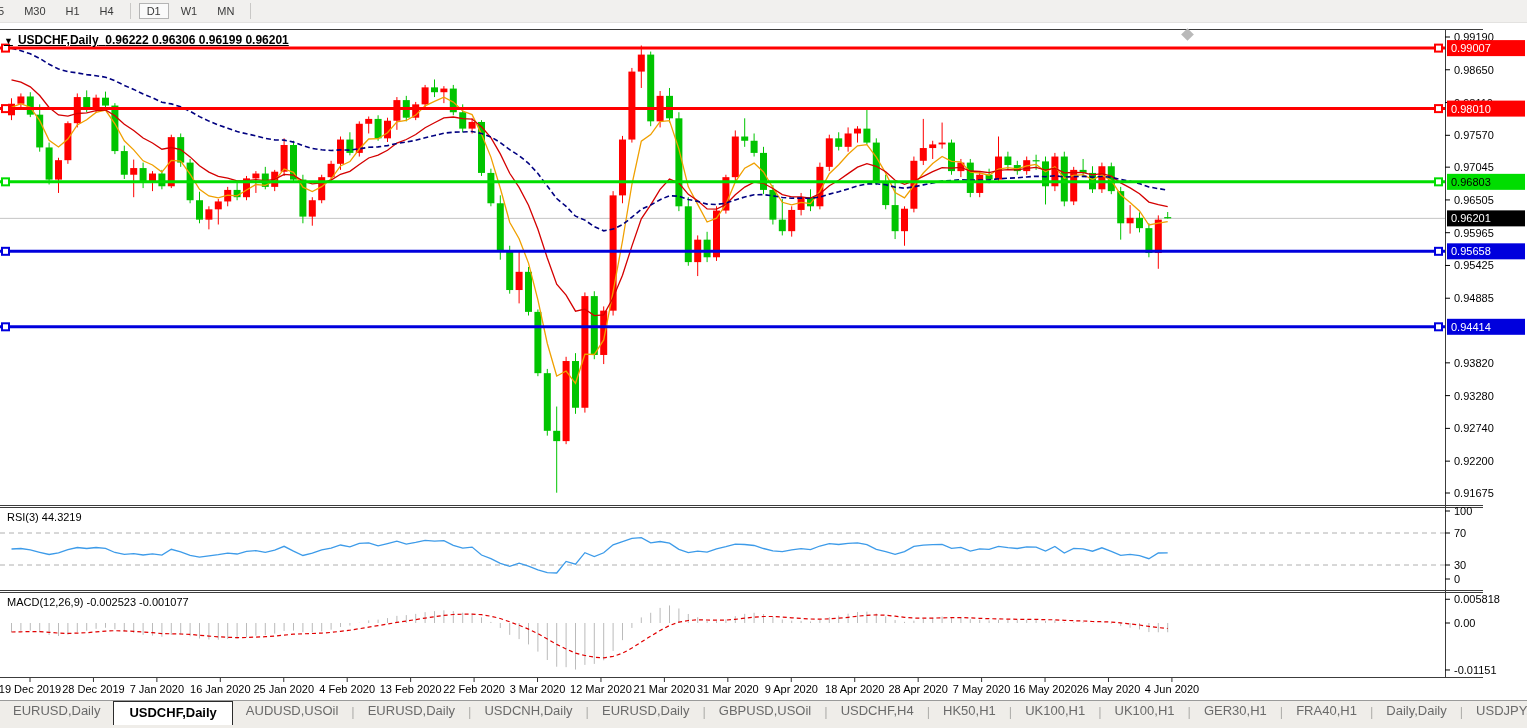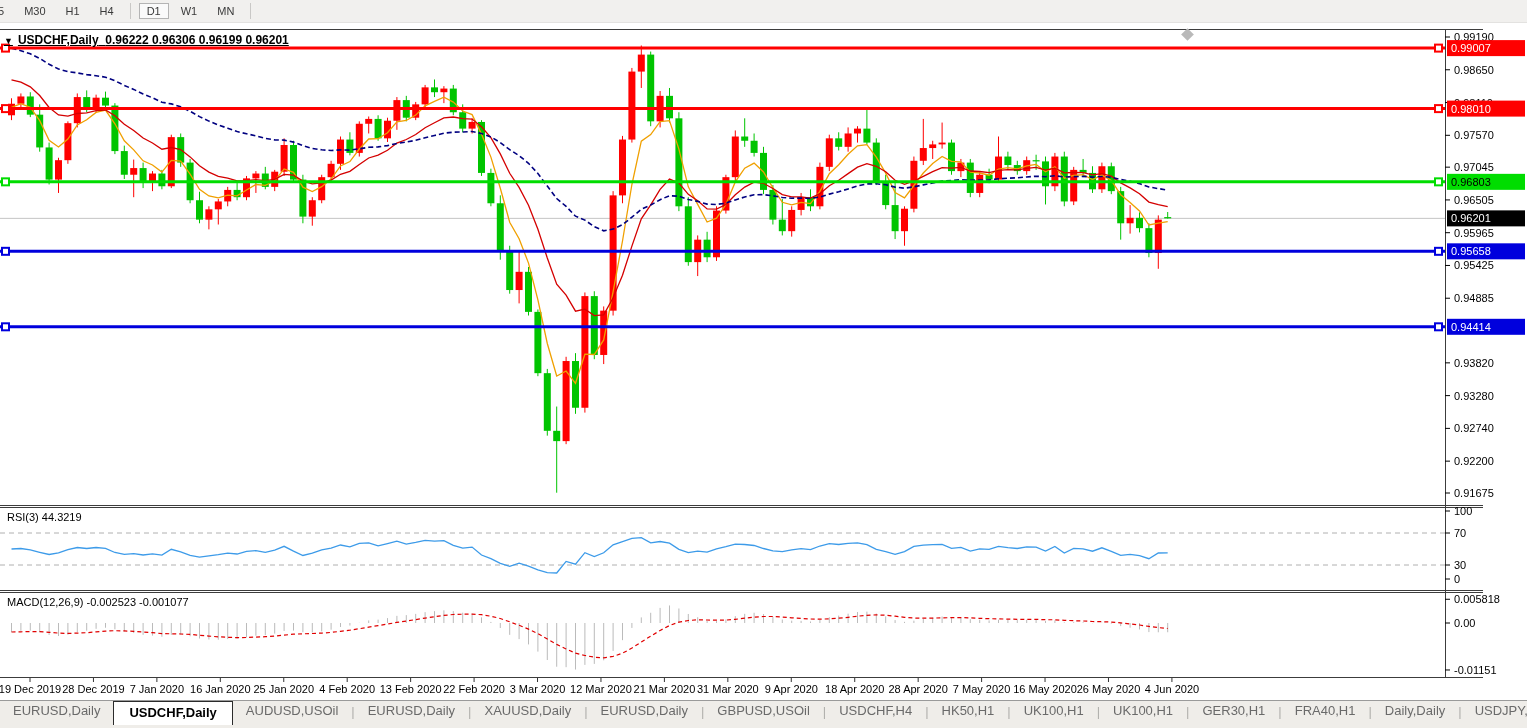--- a/index.html
+++ b/index.html
@@ -583,21 +583,21 @@
   <div class="ind-label" id="rsi-label">RSI(3) 44.3219</div>
   <div class="ind-label" id="macd-label">MACD(12,26,9) -0.002523 -0.001077</div>
 
   <div class="tabbar" id="tabbar">
       <span class="tab">EURUSD,Daily</span>
       <span class="tab active">USDCHF,Daily</span>
       <span class="tab">AUDUSD,USOil</span>
       <span class="tabsep">|</span>
       <span class="tab">EURUSD,Daily</span>
       <span class="tabsep">|</span>
-      <span class="tab">XAUUSD,Daily</span>
+      <span class="tab">USDCNH,Daily</span>
       <span class="tabsep">|</span>
       <span class="tab">EURUSD,Daily</span>
       <span class="tabsep">|</span>
       <span class="tab">GBPUSD,USOil</span>
       <span class="tabsep">|</span>
       <span class="tab">USDCHF,H4</span>
       <span class="tabsep">|</span>
       <span class="tab">HK50,H1</span>
       <span class="tabsep">|</span>
       <span class="tab">UK100,H1</span>

